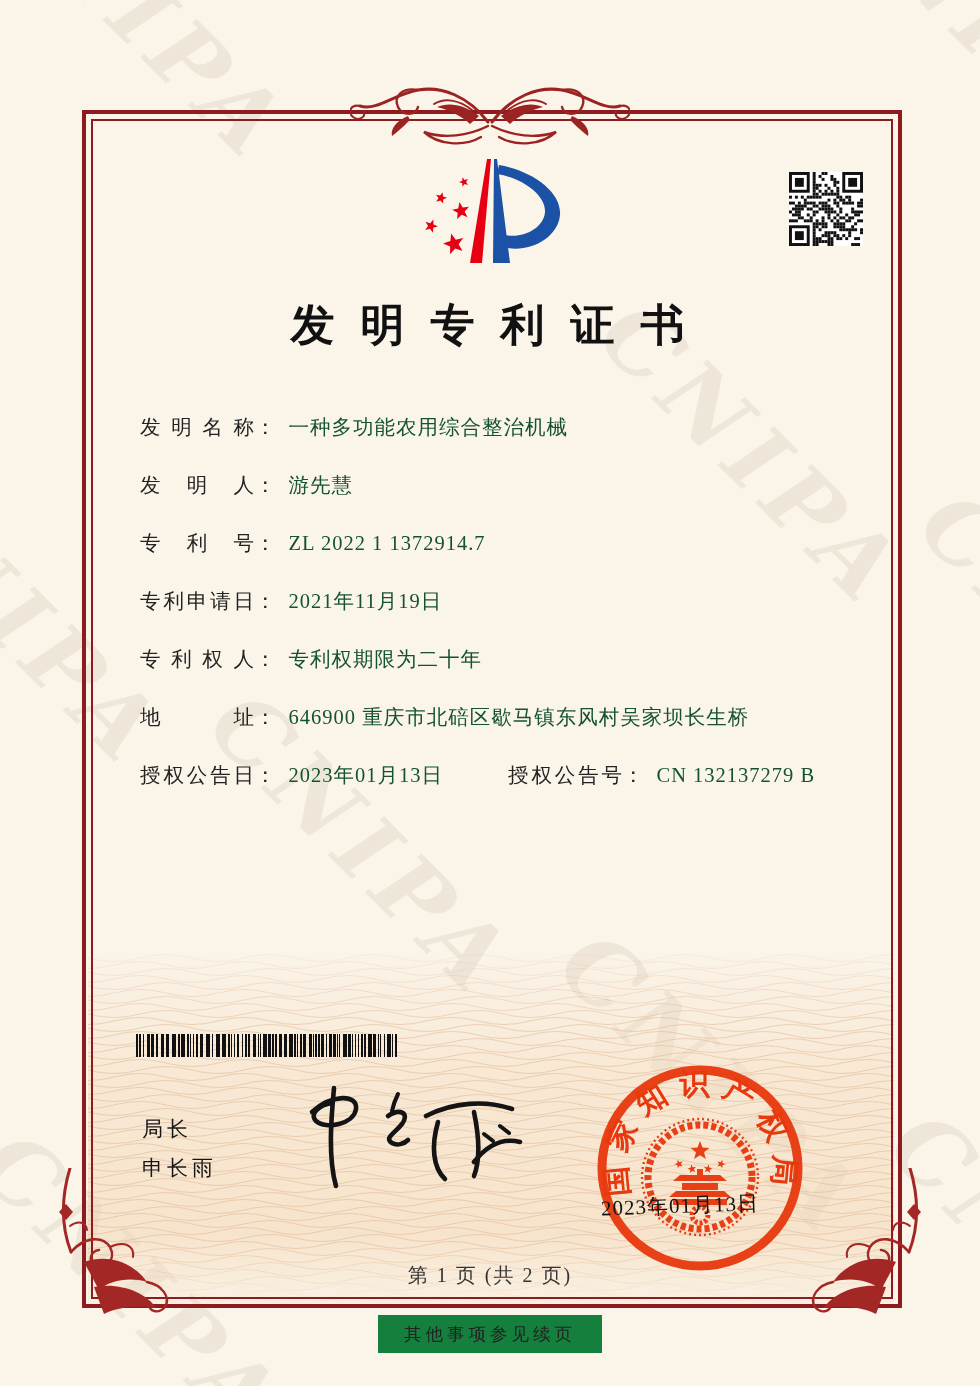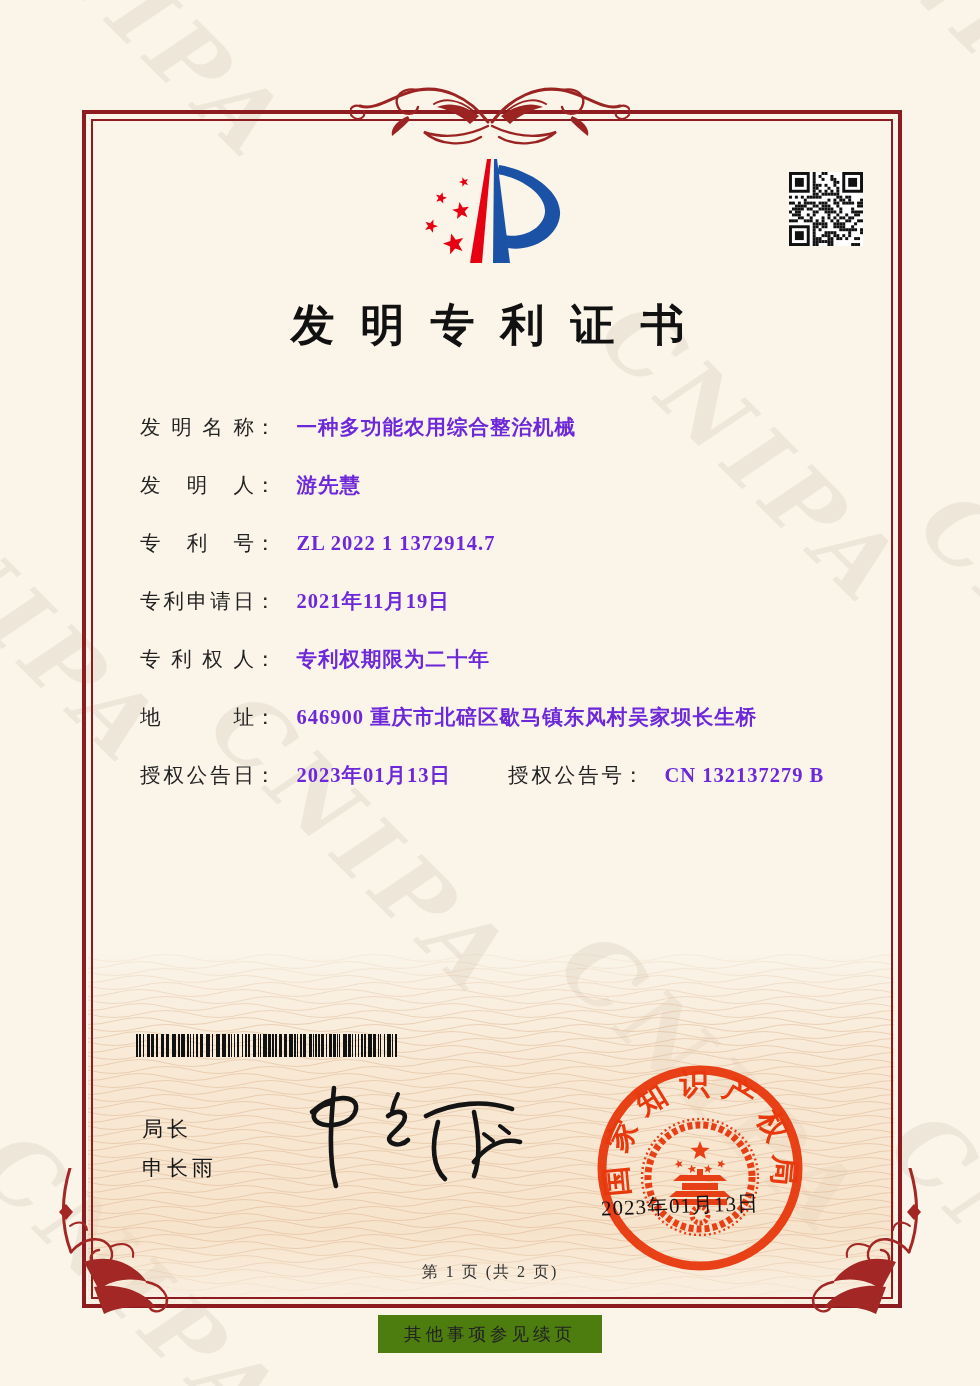--- a/index.html
+++ b/index.html
@@ -34,36 +34,36 @@
     font-size:20px;letter-spacing:6px;color:#2b2b2b;
   }
   .title{
     position:absolute;left:0;top:296px;width:980px;
     text-align:center;font-size:44px;font-weight:700;
     letter-spacing:26px;padding-left:21px;box-sizing:border-box;color:#111;
   }
   .frow{position:absolute;left:140px;width:740px;height:30px;font-size:20.5px;white-space:nowrap;}
   .jlabel{display:inline-flex;justify-content:space-between;width:114px;vertical-align:bottom;color:#222;}
   .colon{margin-left:1px;color:#222;}
-  .fval{margin-left:21px;letter-spacing:1px;color:#6d28d9;font-weight:bold;}
+  .fval{margin-left:13px;letter-spacing:1px;color:#14532d;}
   .grant-no-group{position:absolute;left:368px;top:0;}
   .paras{
     position:absolute;left:134px;top:810px;width:714px;
     font-size:19.5px;line-height:33px;text-align:justify;
     letter-spacing:0.5px;color:#1a1a1a;
   }
   .paras p{margin:0 0 2px 0;text-indent:2em;}
   .officer{position:absolute;left:142px;font-size:21px;letter-spacing:4px;color:#161616;}
   .pagenum{
     position:absolute;left:0;top:1262px;width:980px;text-align:center;
-    font-size:16px;letter-spacing:2px;color:#333;
+    font-size:20px;letter-spacing:2px;color:#333;
   }
   .note{
     position:absolute;left:50%;top:1315px;transform:translateX(-50%);
-    background:#4d7c0f;padding:7px 26px;
+    background:#15803d;padding:7px 26px;
     font-size:17.5px;letter-spacing:4px;color:#222;white-space:nowrap;
   }
   .seal-date{
     position:absolute;left:601px;top:1191px;width:200px;
     font-size:21px;letter-spacing:1px;color:#121212;
     transform:rotate(-2deg);white-space:nowrap;
   }
 </style>
 </head>
 <body>

